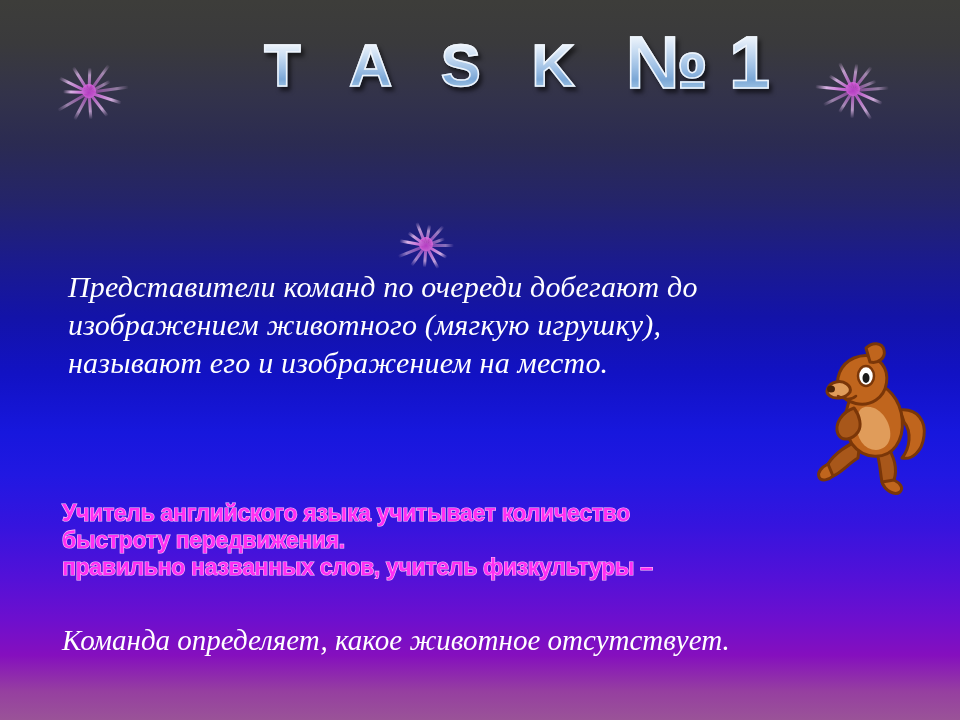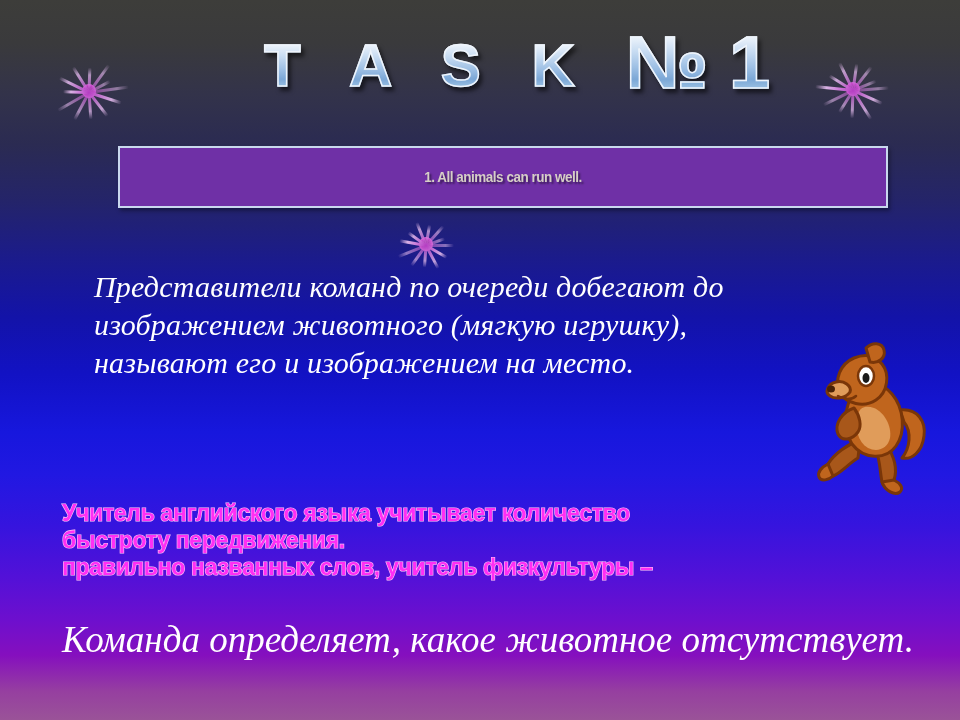--- a/index.html
+++ b/index.html
@@ -128,21 +128,21 @@
     left: 68px;
     top: 268px;
     width: 830px;
     font-family: "Liberation Serif", serif;
     font-style: italic;
     font-size: 30px;
     line-height: 38px;
     color: #ffffff;
     letter-spacing: 0.2px;
   }
-  #body-paragraph .ln { display: block; white-space: nowrap; margin-left: 26px; }
+  #body-paragraph .ln { display: block; white-space: nowrap; }
 
   
   #note-block {
     position: absolute;
     left: 62px;
     top: 500px;
     width: 850px;
     font-family: "Liberation Sans", sans-serif;
     font-weight: bold;
     font-size: 23px;
@@ -155,21 +155,21 @@
   #note-block .ln { display: block; white-space: nowrap; }
 
   
   #closing-line {
     position: absolute;
     left: 62px;
     top: 623px;
     width: 860px;
     font-family: "Liberation Serif", serif;
     font-style: italic;
-    font-size: 37px;
+    font-size: 29px;
     line-height: 34px;
     color: #ffffff;
     white-space: nowrap;
   }
 
   
   #mascot {
     position: absolute;
     left: 814px;
     top: 336px;
@@ -227,23 +227,20 @@
       <span class="ray" style="width: 25px; transform: rotate(248deg); opacity: 0.81;"></span>
       <span class="ray" style="width: 21px; transform: rotate(280deg); opacity: 0.73;"></span>
       <span class="ray" style="width: 26px; transform: rotate(312deg); opacity: 0.65;"></span>
       <span class="ray" style="width: 20px; transform: rotate(340deg); opacity: 0.57;"></span>
     </div>
 
   <div id="title-row">
     <span class="title-word" id="title-task">T A S K</span><span class="title-word" id="title-no">№ 1</span>
   </div>
 
-  <div id="statement-box">
-    <div id="statement-text" style="font-size: 14px; transform: translateY(-50%) scaleX(0.963);">1. All animals can run well.</div>
-  </div>
 
   <div id="body-paragraph">
     <span class="ln">Представители  команд по очереди добегают до</span>
     <span class="ln">изображением  животного (мягкую игрушку),</span>
     <span class="ln">называют  его и изображением на место.</span>
   </div>
 
   <div id="note-block">
     <span class="ln">Учитель английского языка учитывает количество</span>
     <span class="ln">быстроту передвижения.</span>

